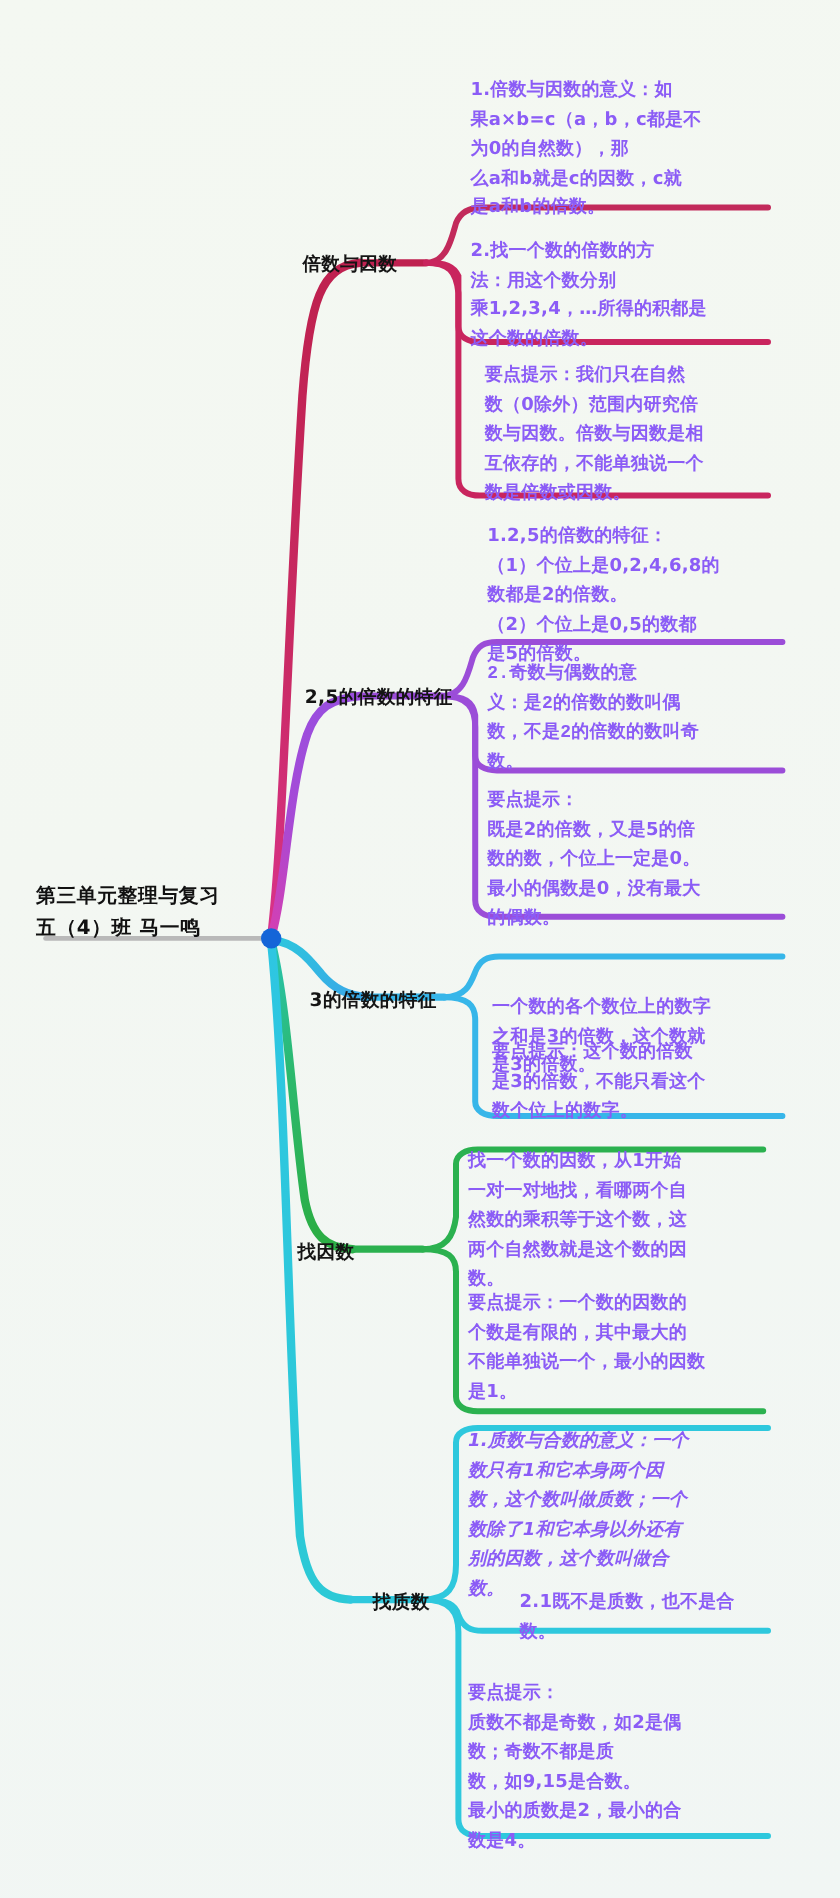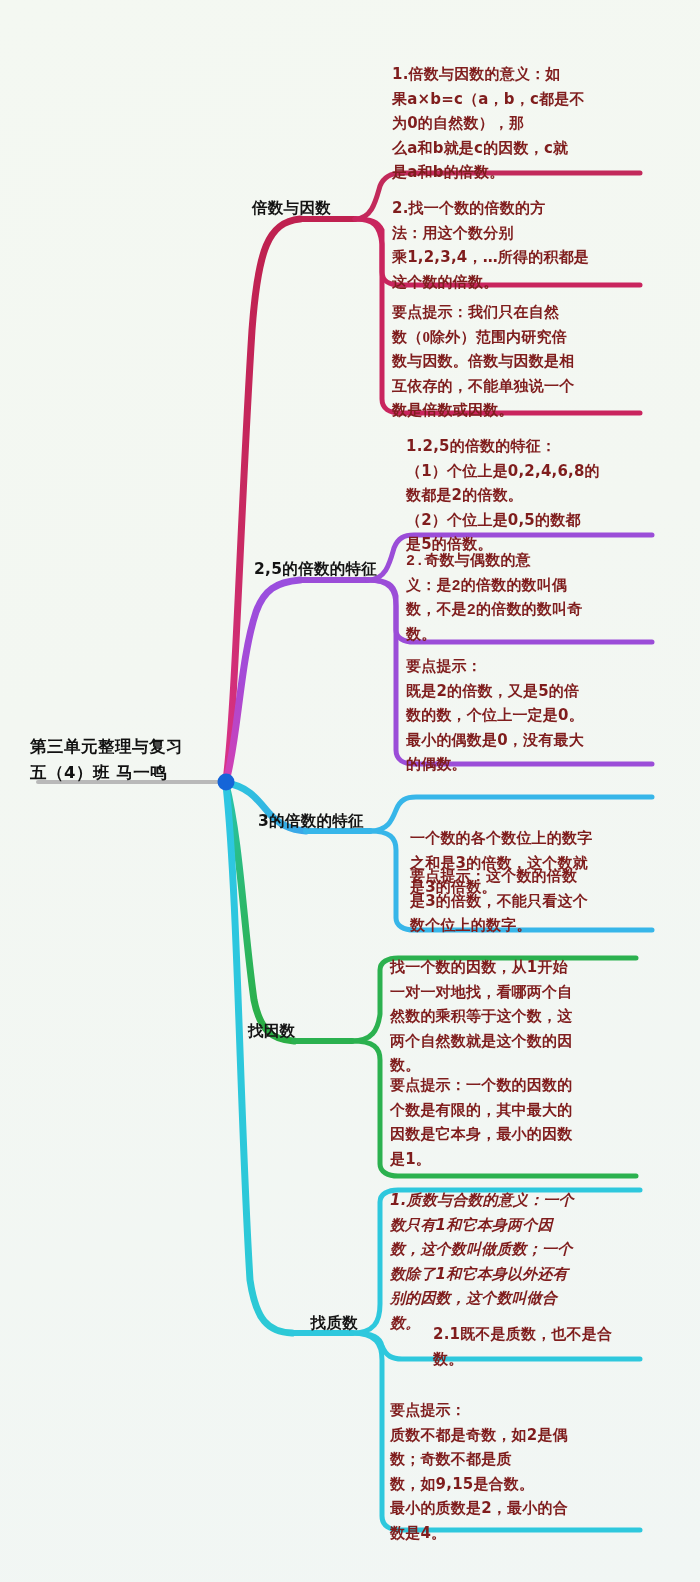--- a/index.html
+++ b/index.html
@@ -40,28 +40,29 @@
     color: #111;
   }
   
   .topic {
     font-size: 15.5px;
     line-height: 22px;
     font-weight: 600;
     letter-spacing: 0.3px;
     color: #141414;
     text-align: left;
+    margin-top: 12px;
   }
   
   .detail {
     font-size: 15px;
     line-height: 24.5px;
     font-weight: 600;
     letter-spacing: 0.2px;
-    color: #7f1d1d;
+    color: #8b5cf6;
     text-align: left;
   }
 </style>
 </head>
 <body>
 
 <svg id="canvas" viewBox="0 0 700 1582" xmlns="http://www.w3.org/2000/svg">
   <defs>
     <linearGradient id="g-b1" x1="0" y1="1" x2="0.3" y2="0">
       <stop offset="0" stop-color="#d9338a"></stop>
@@ -129,21 +130,21 @@
 <div class="node topic" style="left:252px; top:197px; width:130px;">倍数与因数</div>
 <div class="node detail" style="left:392px; top:62px; width:240px;">1.倍数与因数的意义：如
 果a×b=c（a，b，c都是不
 为0的自然数），那
 么a和b就是c的因数，c就
 是a和b的倍数。</div>
 <div class="node detail" style="left:392px; top:196px; width:248px;">2.找一个数的倍数的方
 法：用这个数分别
 乘1,2,3,4，…所得的积都是
 这个数的倍数。</div>
-<div class="node detail" style="left:392px; top:300px; width:248px;font-family:Liberation Serif, serif;">要点提示：我们只在自然
+<div class="node detail" style="left:404px; top:300px; width:248px;">要点提示：我们只在自然
 数（0除外）范围内研究倍
 数与因数。倍数与因数是相
 互依存的，不能单独说一个
 数是倍数或因数。</div>
 
 <div class="node topic" style="left:254px; top:558px; width:150px;">2,5的倍数的特征</div>
 <div class="node detail" style="left:406px; top:434px; width:248px;">1.2,5的倍数的特征：
 （1）个位上是0,2,4,6,8的
 数都是2的倍数。
 （2）个位上是0,5的数都
@@ -167,21 +168,21 @@
 数个位上的数字。</div>
 
 <div class="node topic" style="left:248px; top:1020px; width:110px;">找因数</div>
 <div class="node detail" style="left:390px; top:955px; width:240px;">找一个数的因数，从1开始
 一对一对地找，看哪两个自
 然数的乘积等于这个数，这
 两个自然数就是这个数的因
 数。</div>
 <div class="node detail" style="left:390px; top:1073px; width:240px;">要点提示：一个数的因数的
 个数是有限的，其中最大的
-因数是它本身，最小的因数
+不能单独说一个，最小的因数
 是1。</div>
 
 <div class="node topic" style="left:248px; top:1312px; width:110px;text-align:right;">找质数</div>
 <div class="node detail" style="left:390px; top:1188px; width:244px;font-style:italic;">1.质数与合数的意义：一个
 数只有1和它本身两个因
 数，这个数叫做质数；一个
 数除了1和它本身以外还有
 别的因数，这个数叫做合
 数。</div>
 <div class="node detail" style="left:390px; top:1322px; width:244px;margin-left:43px;">2.1既不是质数，也不是合

